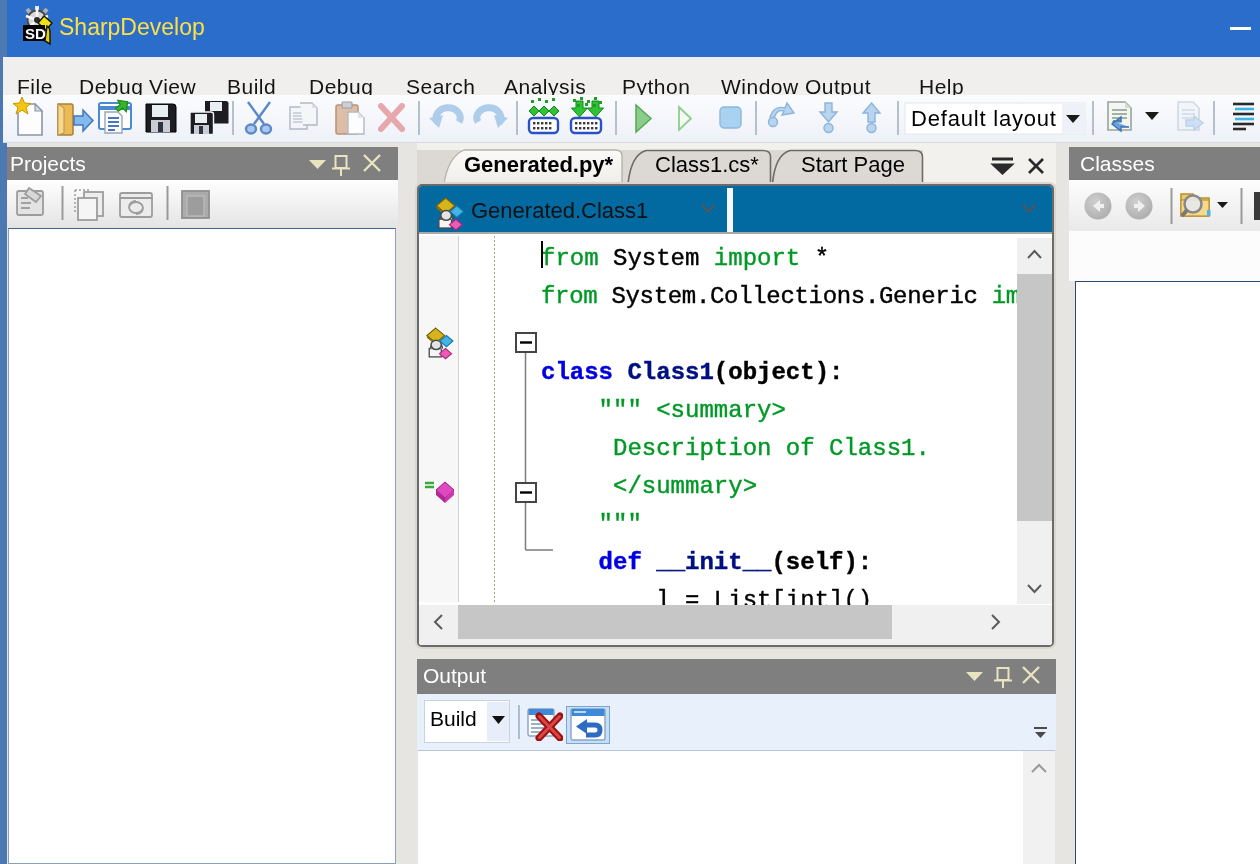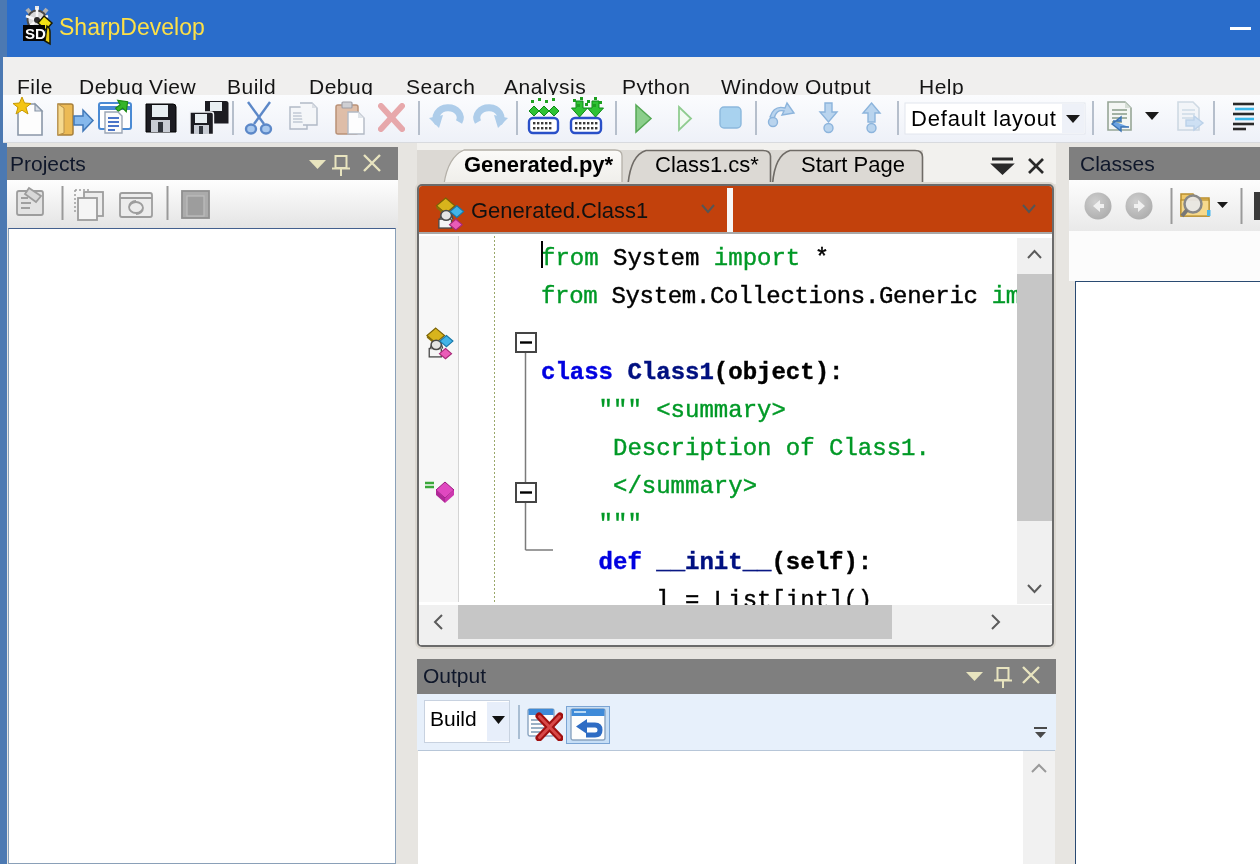--- a/index.html
+++ b/index.html
@@ -17,35 +17,35 @@
 #menubar { left:0; top:57px; width:1260px; height:38px; background:#f0efee; color:#141414; font-size:21px; letter-spacing:0.5px; }
 #menubar .mi { position:absolute; top:0; height:42px; line-height:37px;margin-top:11px; }
 
 
 #toolbar { left:0; top:95px; width:1260px; height:48px; background:linear-gradient(#fbfcfe,#eef1f8); border-bottom:1px solid #d8dade; }
 
 
 #lstrip2 { left:0; top:143px; width:7px; height:721px; background:#4c79b2; }
 
 
-.phead { background:#7f7f7f; color:#0f172a; font-size:21px; }
+.phead { background:#7f7f7f; color:#ffffff; font-size:21px; }
 .phead .ptitle { position:absolute; left:4px; top:5px; }
 .phead svg { position:absolute; }
 
 
 #proj-head { left:7px; top:147px; width:391px; height:33px; }
 #proj-tb { left:7px; top:180px; width:391px; height:48px; background:linear-gradient(#fefefe,#e4e4e4); }
 #proj-white { left:8px; top:228px; width:388px; height:636px; background:#fff; border:1px solid #8aa0b8; border-top:1px solid #44608e; }
 
 
 #tabbar { left:417px; top:143px; width:639px; height:41px; background:#f2f1ee; }
 
 
 #edpanel { left:417px; top:184px; width:637px; height:463px; background:#fff; border:2px solid #6b6b6b; border-radius:5px; overflow:hidden; box-shadow:0 0 0 2px #dbd7d0; }
-#comborow { left:0px; top:0px; width:722px; height:48px; background:#c2410c; border-bottom:2px solid #a8a8a8; }
+#comborow { left:0px; top:0px; width:722px; height:48px; background:#0369a1; border-bottom:2px solid #a8a8a8; }
 #combo-divider { left:308px; top:2px; width:6px; height:44px; background:#f7f7f7; }
 #combo-text { left:52px; top:12px; font-size:22px; color:#111; }
 
 #edbody { left:0px; top:50px; width:633px; height:409px; background:#fff; }
 #iconmargin { left:0px; top:0px; width:40px; height:366px; background:#f7f7f7; border-right:1px solid #d4d4d4; }
 #linenums { left:41px; top:0px; width:30px; height:366px; background:#fff; font-family:"Liberation Mono",monospace; font-size:23px; color:#5a6a7a; text-align:right; line-height:30px; padding-top:4px; }
 #dotline { left:75px; top:0px; width:1px; height:366px; background-image:linear-gradient(#9aa86a 50%, transparent 50%); background-size:1px 4px; }
 #code { left:0px; top:4px; width:604px; height:366px; font-family:"Liberation Mono",monospace; font-size:24px; line-height:38px; white-space:pre; color:#000; overflow:hidden; -webkit-text-stroke:0.4px; }
 .kw { color:#009926; }
 .kb { color:#0000e0; font-weight:bold; }

